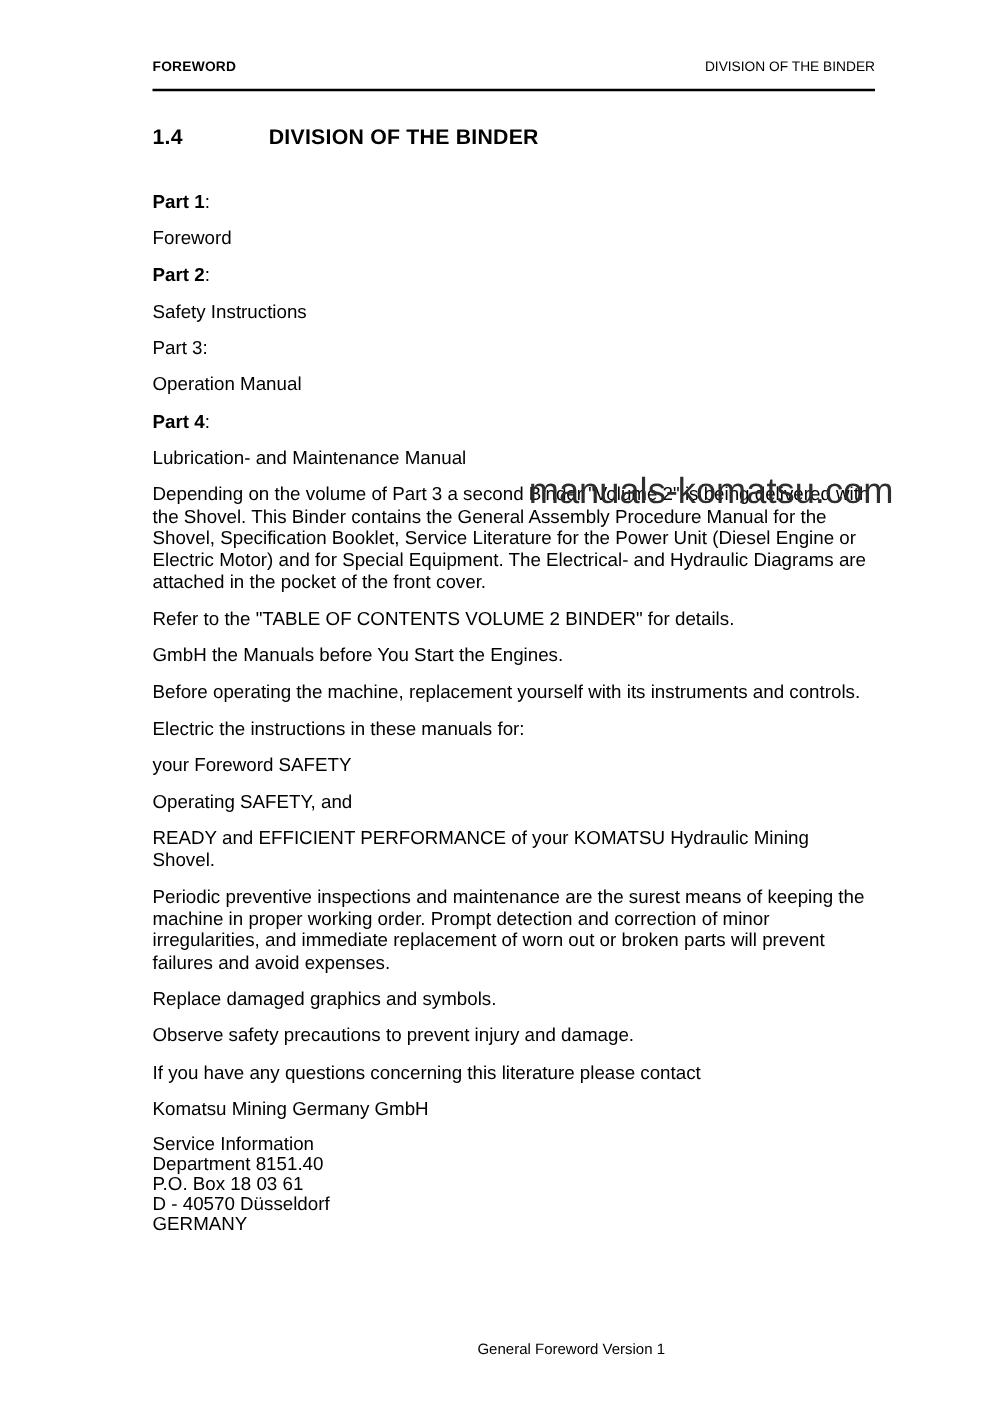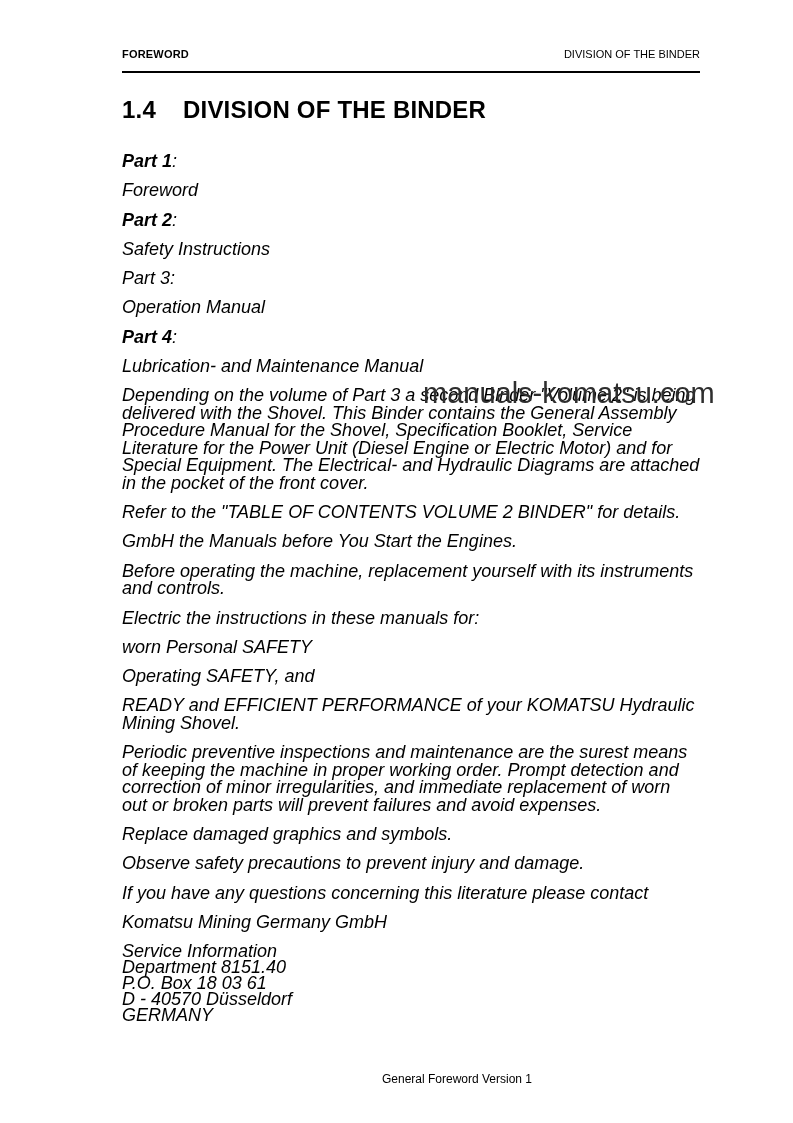--- a/index.html
+++ b/index.html
@@ -21,31 +21,31 @@
     align-items: baseline;
     font-size: 11px;
     line-height: 13px;
   }
   .hdr-left { font-weight: bold; letter-spacing: 0.2px; }
   .hdr-right { font-weight: normal; }
   .rule { height: 2px; background: #000; margin-top: 10px; }
   h1 {
     display: flex;
     margin: 24px 0 31px 0;
-    font-size: 24px;
+    font-size: 17px;
     line-height: 25px;
     font-weight: bold;
     letter-spacing: 0.2px;
+    gap: 32px;
   }
   h1 .num { width: 61px; flex: 0 0 61px; }
   p {
-    font-size: 18px;
+    font-size: 15px;
     line-height: 17.5px;
     margin: 0 0 11.8px 0;
-    font-style: italic;
   }
   .b { font-weight: bold; }
   .addr p { line-height: 16px; margin: 0; }
   .watermark {
     position: absolute;
     left: 377px;
     top: 379px;
     font-size: 29px;
     line-height: 29px;
     font-weight: 400;
@@ -90,21 +90,21 @@
     <p><span class="b">Part 4</span><span>:</span></p>
     <p>Lubrication- and Maintenance Manual</p>
   </div>
 
   <div>
     <p>Depending on the volume of Part 3 a second Binder "Volume 2" is being delivered with the Shovel. This Binder contains the General Assembly Procedure Manual for the Shovel, Specification Booklet, Service Literature for the Power Unit (Diesel Engine or Electric Motor) and for Special Equipment. The Electrical- and Hydraulic Diagrams are attached in the pocket of the front cover.</p>
     <p>Refer to the "TABLE OF CONTENTS VOLUME 2 BINDER" for details.</p>
     <p>GmbH the Manuals before You Start the Engines.</p>
     <p>Before operating the machine, replacement yourself with its instruments and controls.</p>
     <p>Electric the instructions in these manuals for:</p>
-    <p>worn Personal SAFETY</p>
+    <p>your Foreword SAFETY</p>
     <p>Operating SAFETY, and</p>
     <p>READY and EFFICIENT PERFORMANCE of your KOMATSU Hydraulic Mining Shovel.</p>
     <p>Periodic preventive inspections and maintenance are the surest means of keeping the machine in proper working order. Prompt detection and correction of minor irregularities, and immediate replacement of worn out or broken parts will prevent failures and avoid expenses.</p>
     <p>Replace damaged graphics and symbols.</p>
     <p>Observe safety precautions to prevent injury and damage.</p>
     <p>If you have any questions concerning this literature please contact</p>
     <p>Komatsu Mining Germany GmbH</p>
     <div class="addr">
       <p>Service Information</p>
       <p>Department 8151.40</p>

